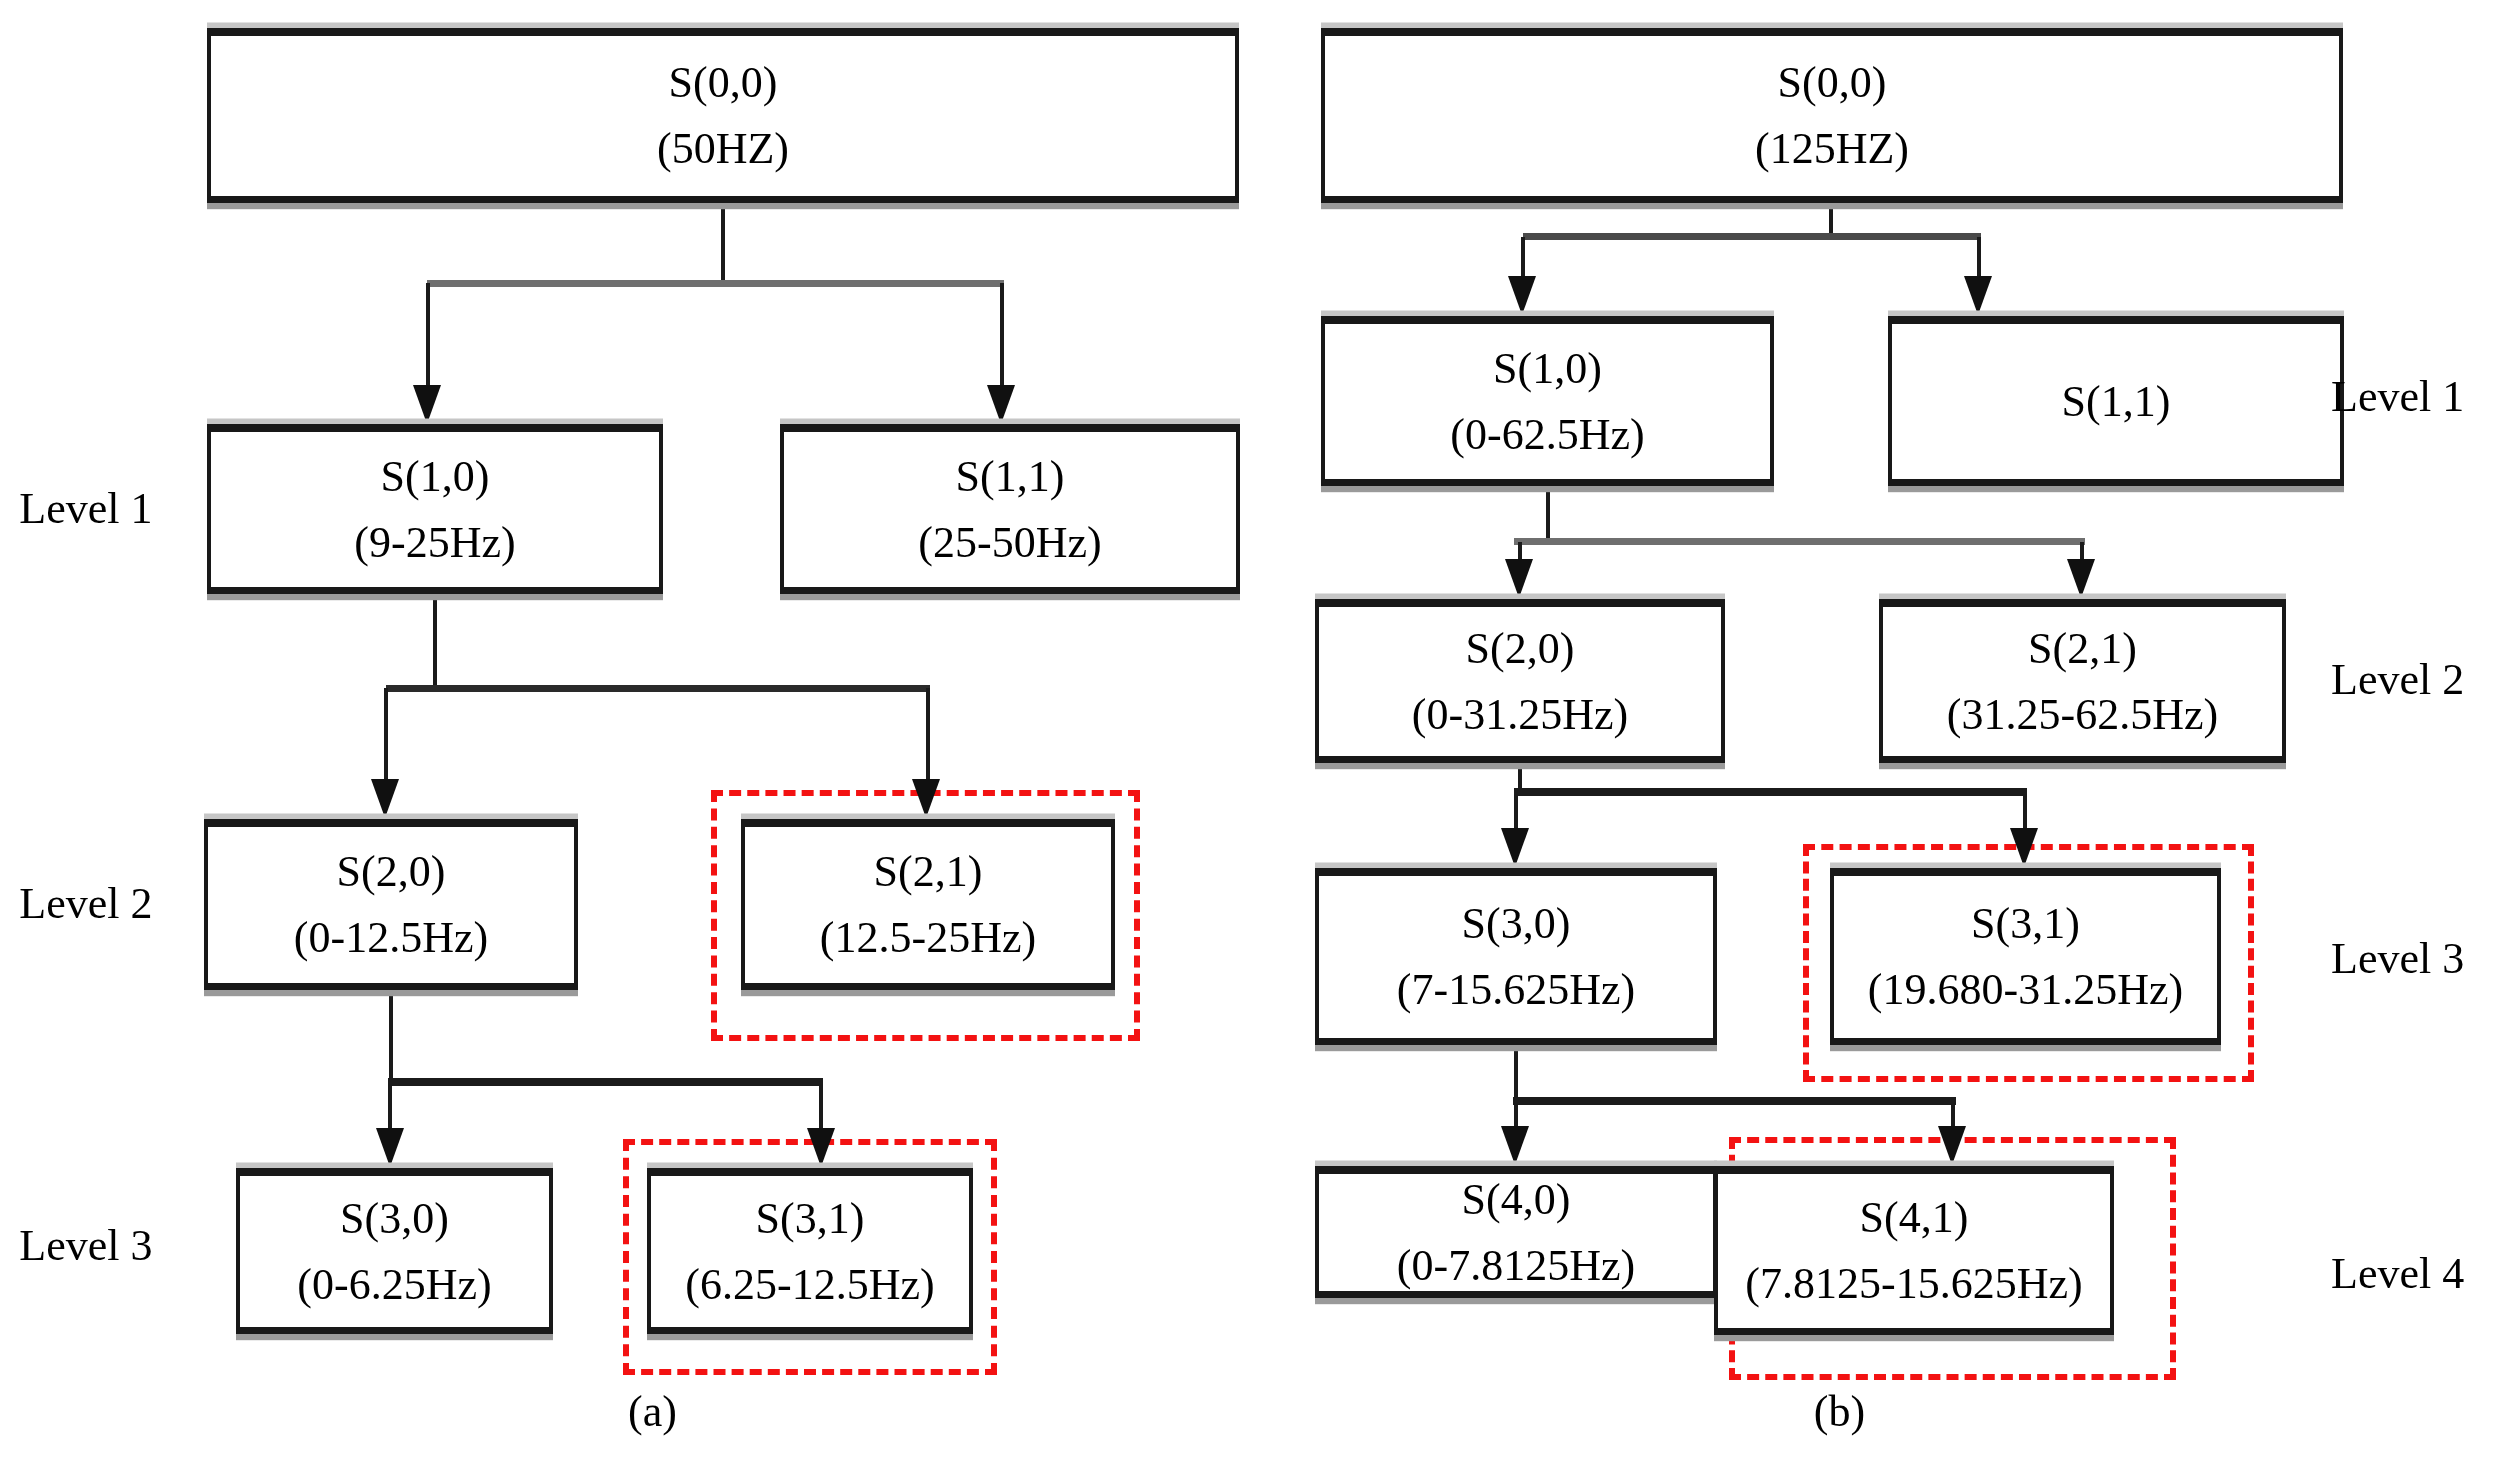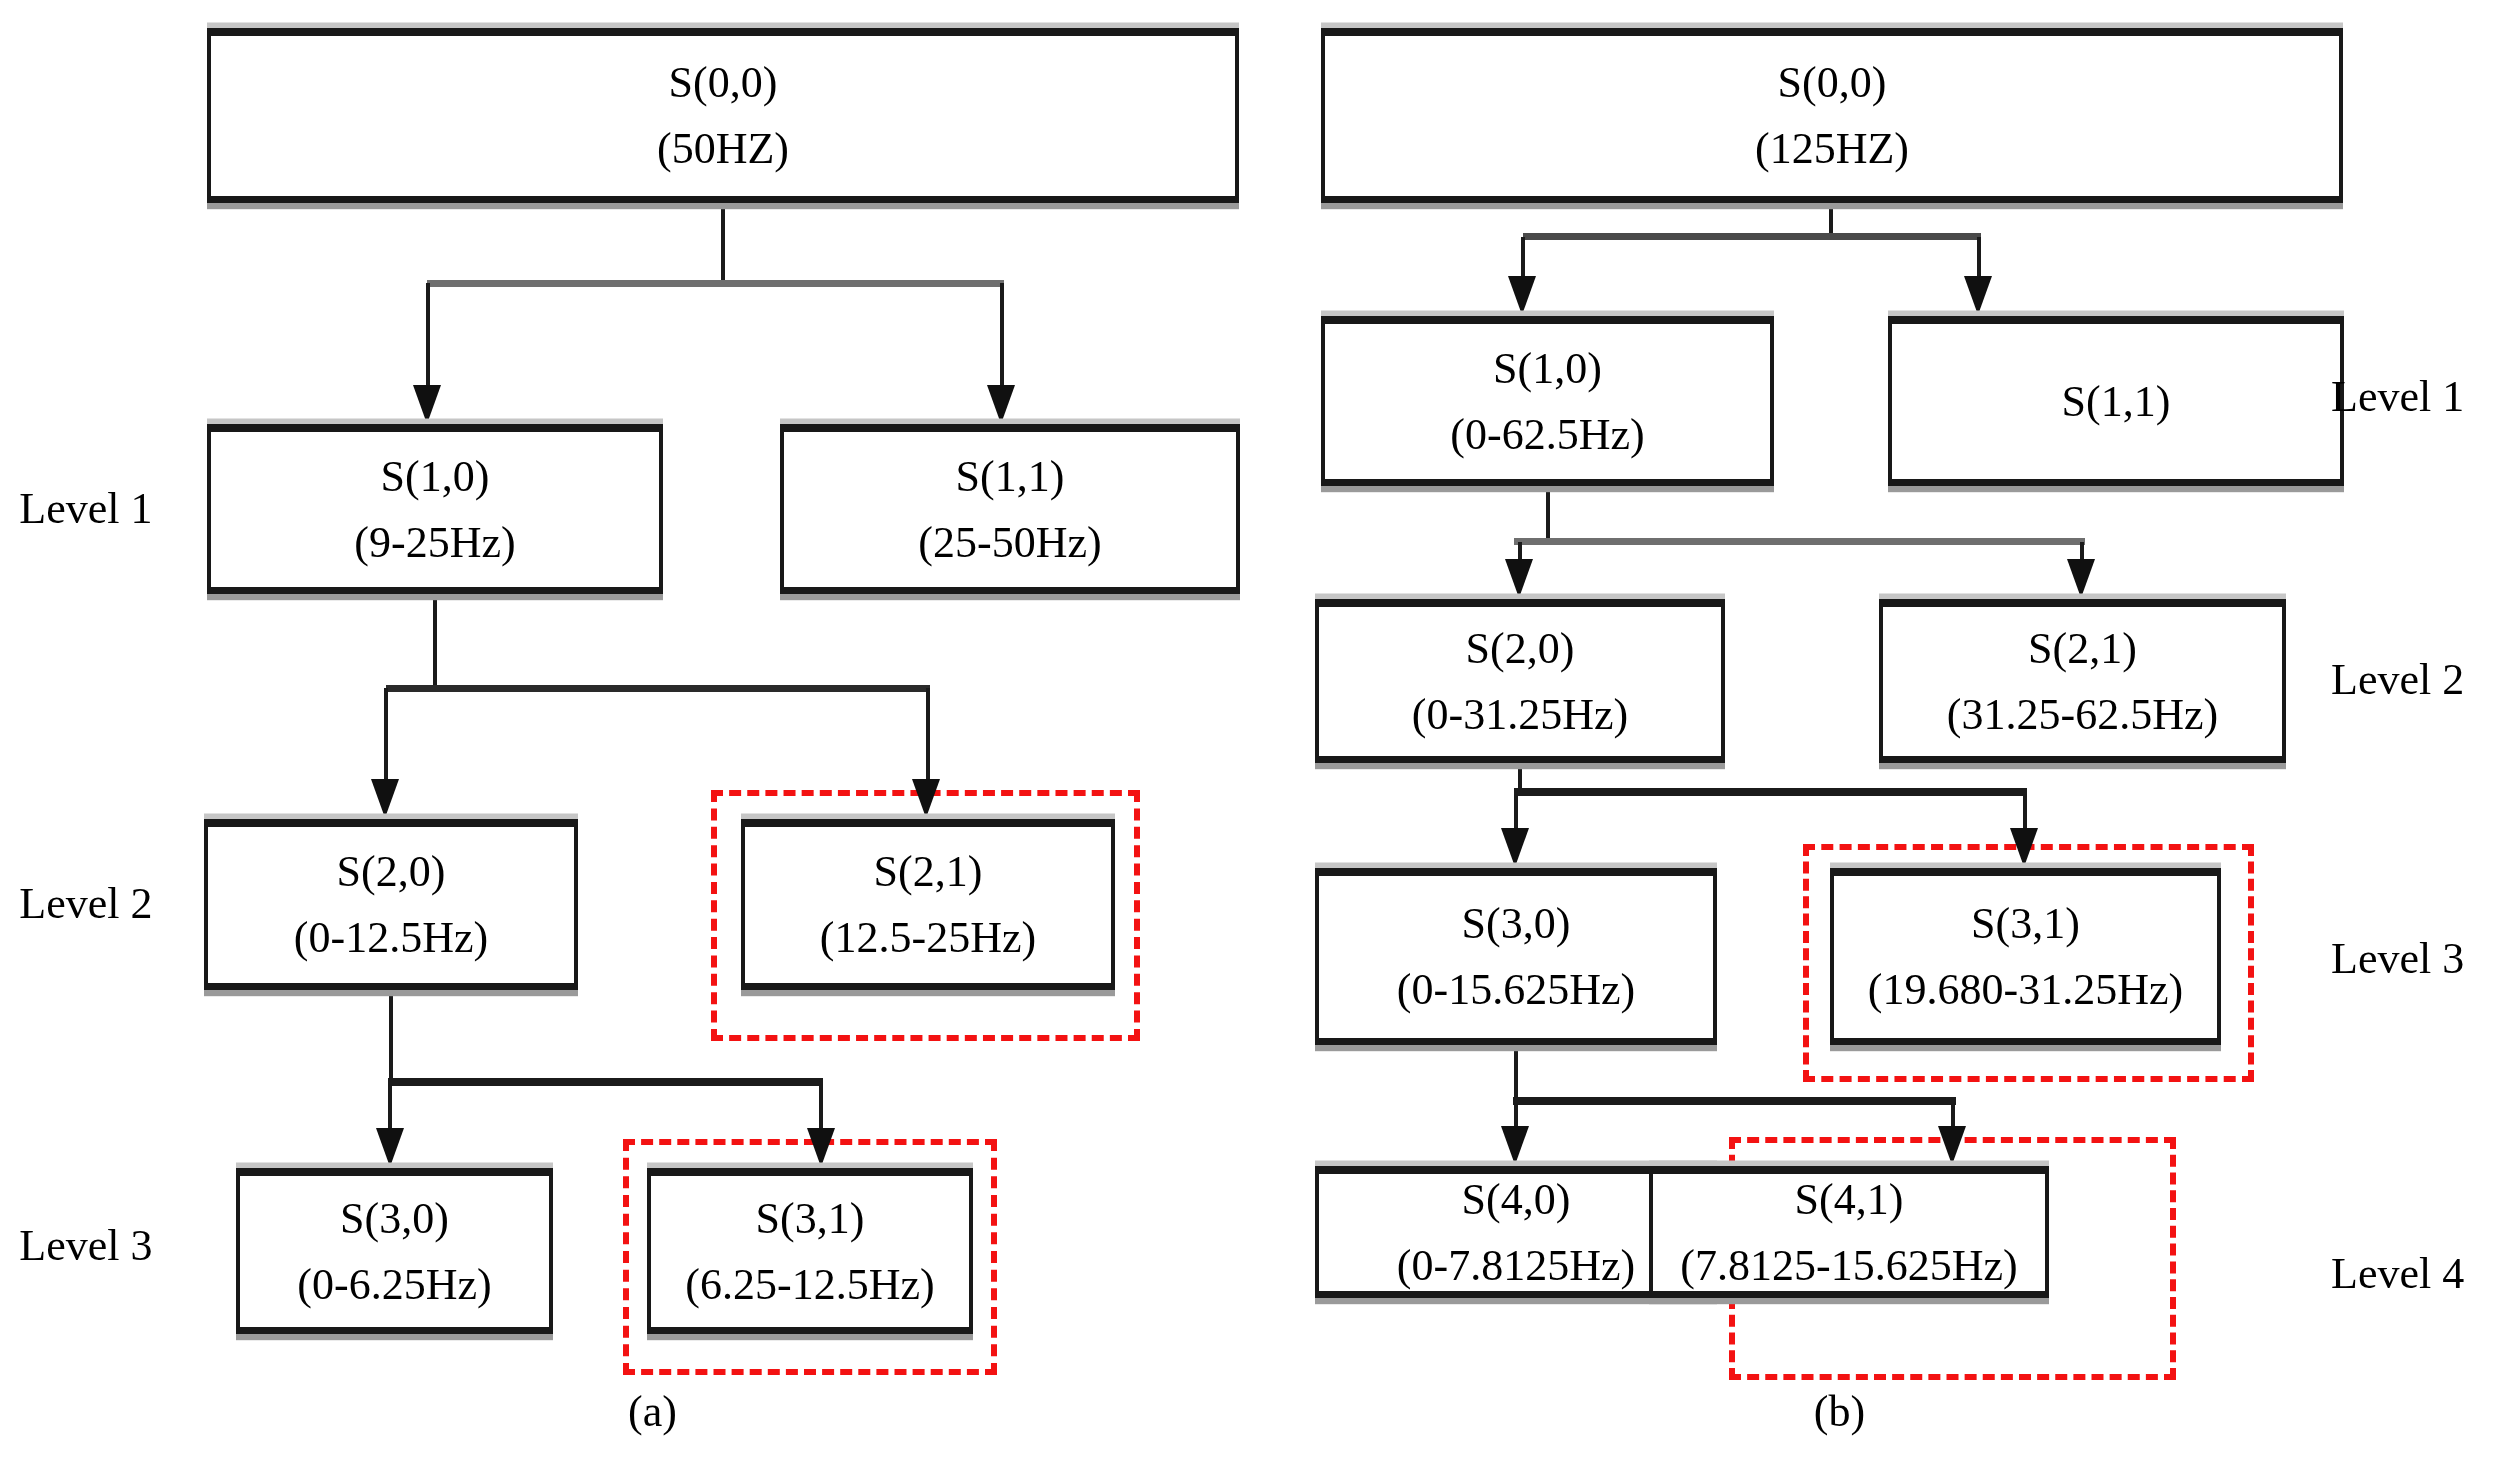--- a/index.html
+++ b/index.html
@@ -129,31 +129,31 @@
   <div class="node" style="left:1315px;top:599px;width:410px;height:164px">
     <div class="ln">S(2,0)</div>
     <div class="ln">(0-31.25Hz)</div>
   </div>
   <div class="node" style="left:1879px;top:599px;width:407px;height:164px">
     <div class="ln">S(2,1)</div>
     <div class="ln">(31.25-62.5Hz)</div>
   </div>
   <div class="node" style="left:1315px;top:868px;width:402px;height:177px">
     <div class="ln">S(3,0)</div>
-    <div class="ln">(0-15.625Hz)</div>
+    <div class="ln">(7-15.625Hz)</div>
   </div>
   <div class="node" style="left:1830px;top:868px;width:391px;height:177px">
     <div class="ln">S(3,1)</div>
     <div class="ln">(19.680-31.25Hz)</div>
   </div>
   <div class="node" style="left:1315px;top:1166px;width:402px;height:132px">
     <div class="ln">S(4,0)</div>
     <div class="ln">(0-7.8125Hz)</div>
   </div>
-  <div class="node" style="left:1649px;top:1166px;width:400px;height:132px">
+  <div class="node" style="left:1714px;top:1166px;width:400px;height:169px">
     <div class="ln">S(4,1)</div>
     <div class="ln">(7.8125-15.625Hz)</div>
   </div>
 
   <div class="lvl" style="left:2331px;top:371px">Level 1</div>
   <div class="lvl" style="left:2331px;top:654px">Level 2</div>
   <div class="lvl" style="left:2331px;top:933px">Level 3</div>
   <div class="lvl" style="left:2331px;top:1248px">Level 4</div>
 
   <div class="cap" style="left:1767px;top:1386px">(b)</div>

